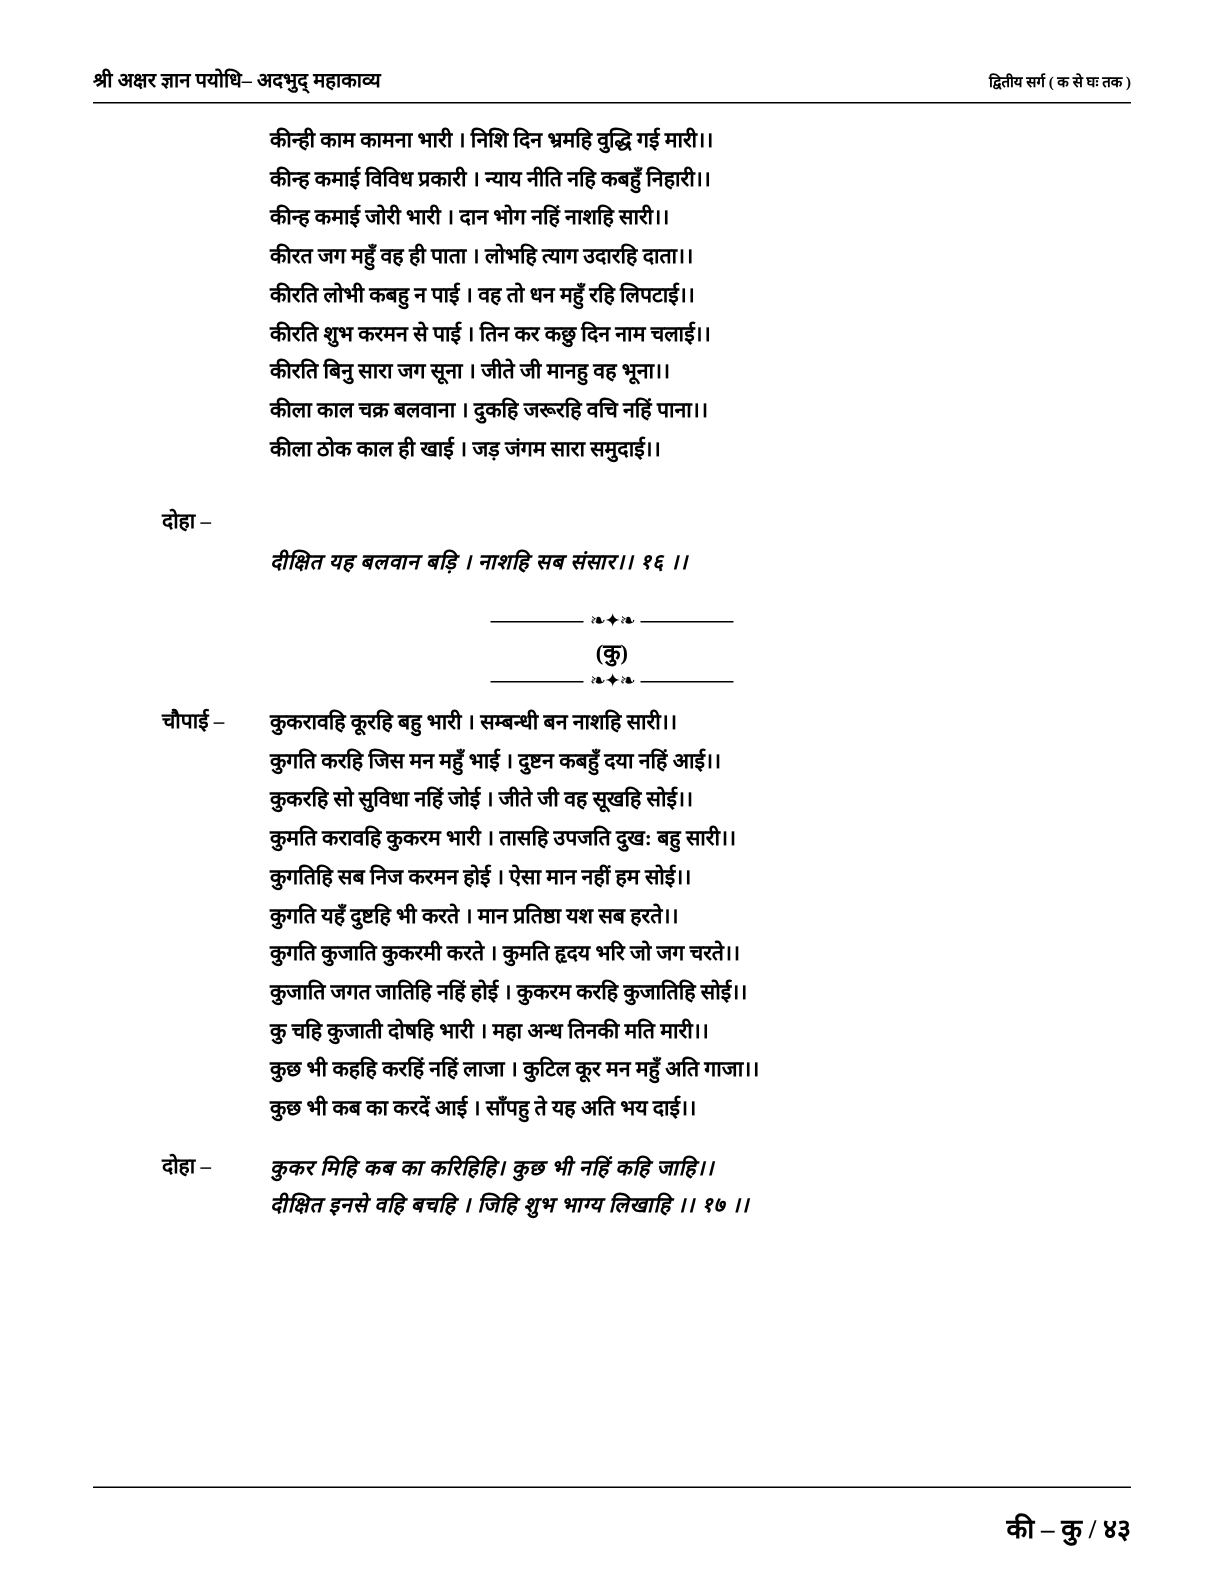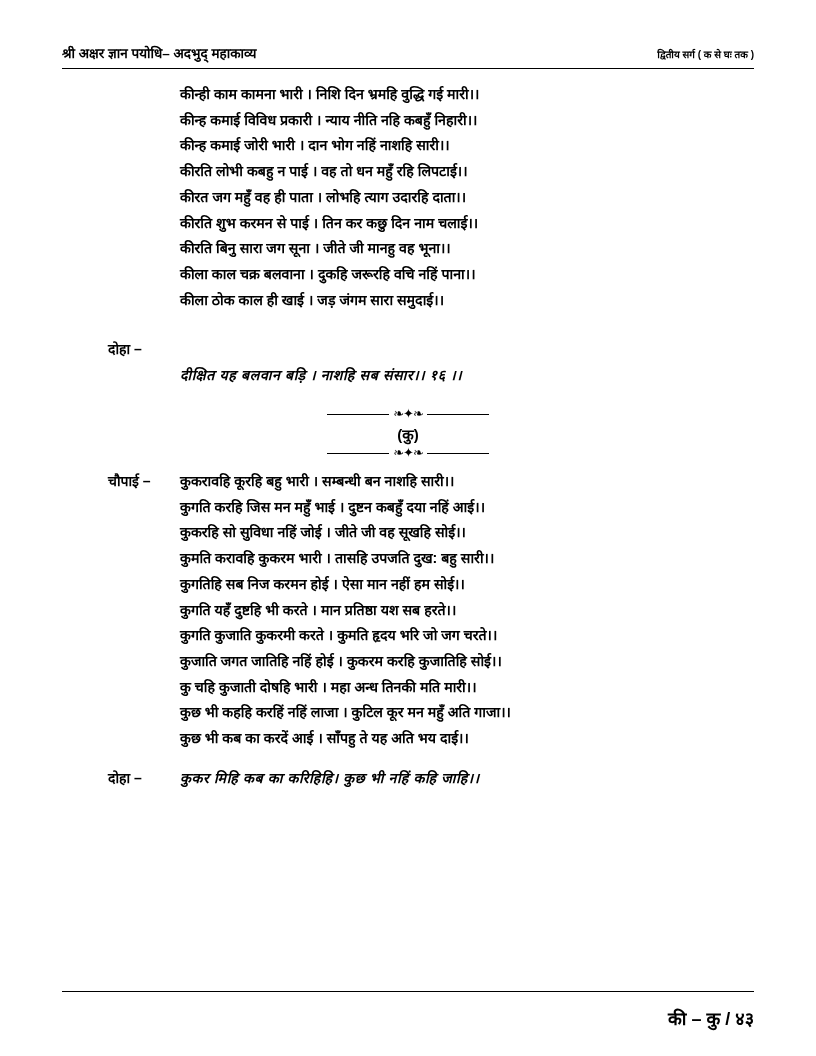--- a/index.html
+++ b/index.html
@@ -15,20 +15,21 @@
     position: relative;
     overflow: hidden;
   }
   .page {
     position: absolute;
     left: 0; top: 0;
     width: 816px;
     height: 1056px;
     box-sizing: border-box;
     padding: 44px 62px 36px 62px;
+    font-family: Liberation Serif, serif;
   }
   
   .header {
     display: flex;
     justify-content: space-between;
     align-items: baseline;
     font-size: 13.5px;
     font-weight: bold;
     letter-spacing: 0px;
   }
@@ -144,25 +145,25 @@
     <div class="verse-line plain-line">
       <div class="verse-label"></div>
       <div class="verse-text">कीन्ह कमाई विविध प्रकारी । न्याय नीति नहि कबहुँ निहारी।।</div>
     </div>
     <div class="verse-line plain-line">
       <div class="verse-label"></div>
       <div class="verse-text">कीन्ह  कमाई  जोरी  भारी  ।  दान  भोग  नहिं  नाशहि  सारी।।</div>
     </div>
     <div class="verse-line plain-line">
       <div class="verse-label"></div>
+      <div class="verse-text">कीरत जग महुँ वह ही पाता । लोभहि त्याग उदारहि दाता।।</div>
+    </div>
+    <div class="verse-line plain-line">
+      <div class="verse-label"></div>
       <div class="verse-text">कीरति लोभी कबहु न पाई । वह तो धन महुँ रहि लिपटाई।।</div>
-    </div>
-    <div class="verse-line plain-line">
-      <div class="verse-label"></div>
-      <div class="verse-text">कीरत जग महुँ वह ही पाता । लोभहि त्याग उदारहि दाता।।</div>
     </div>
     <div class="verse-line plain-line">
       <div class="verse-label"></div>
       <div class="verse-text">कीरति शुभ करमन से पाई । तिन कर कछु दिन नाम चलाई।।</div>
     </div>
     <div class="verse-line plain-line">
       <div class="verse-label"></div>
       <div class="verse-text">कीरति बिनु सारा जग सूना । जीते जी मानहु वह  भूना।।</div>
     </div>
     <div class="verse-line plain-line">
@@ -248,18 +249,22 @@
     </div>
   </div>
 
   <div class="spacer-s"></div>
 
   <div class="verse-block doha" style="margin-top:4px;">
     <div class="verse-line">
       <div class="verse-label">दोहा –</div>
       <div class="verse-text">कुकर  मिहि  कब  का  करिहिहि।  कुछ  भी  नहिं  कहि  जाहि।।</div>
     </div>
+    <div class="verse-line">
+      <div class="verse-label"></div>
+      <div class="verse-text">दीक्षित  इनसे  वहि  बचहि  ।  जिहि  शुभ  भाग्य  लिखाहि  ।। १७ ।।</div>
+    </div>
   </div>
 
   <hr class="rule-bottom">
   <div class="footer">की – कु / ४३</div>
 
 </div>
 
 </body></html>

